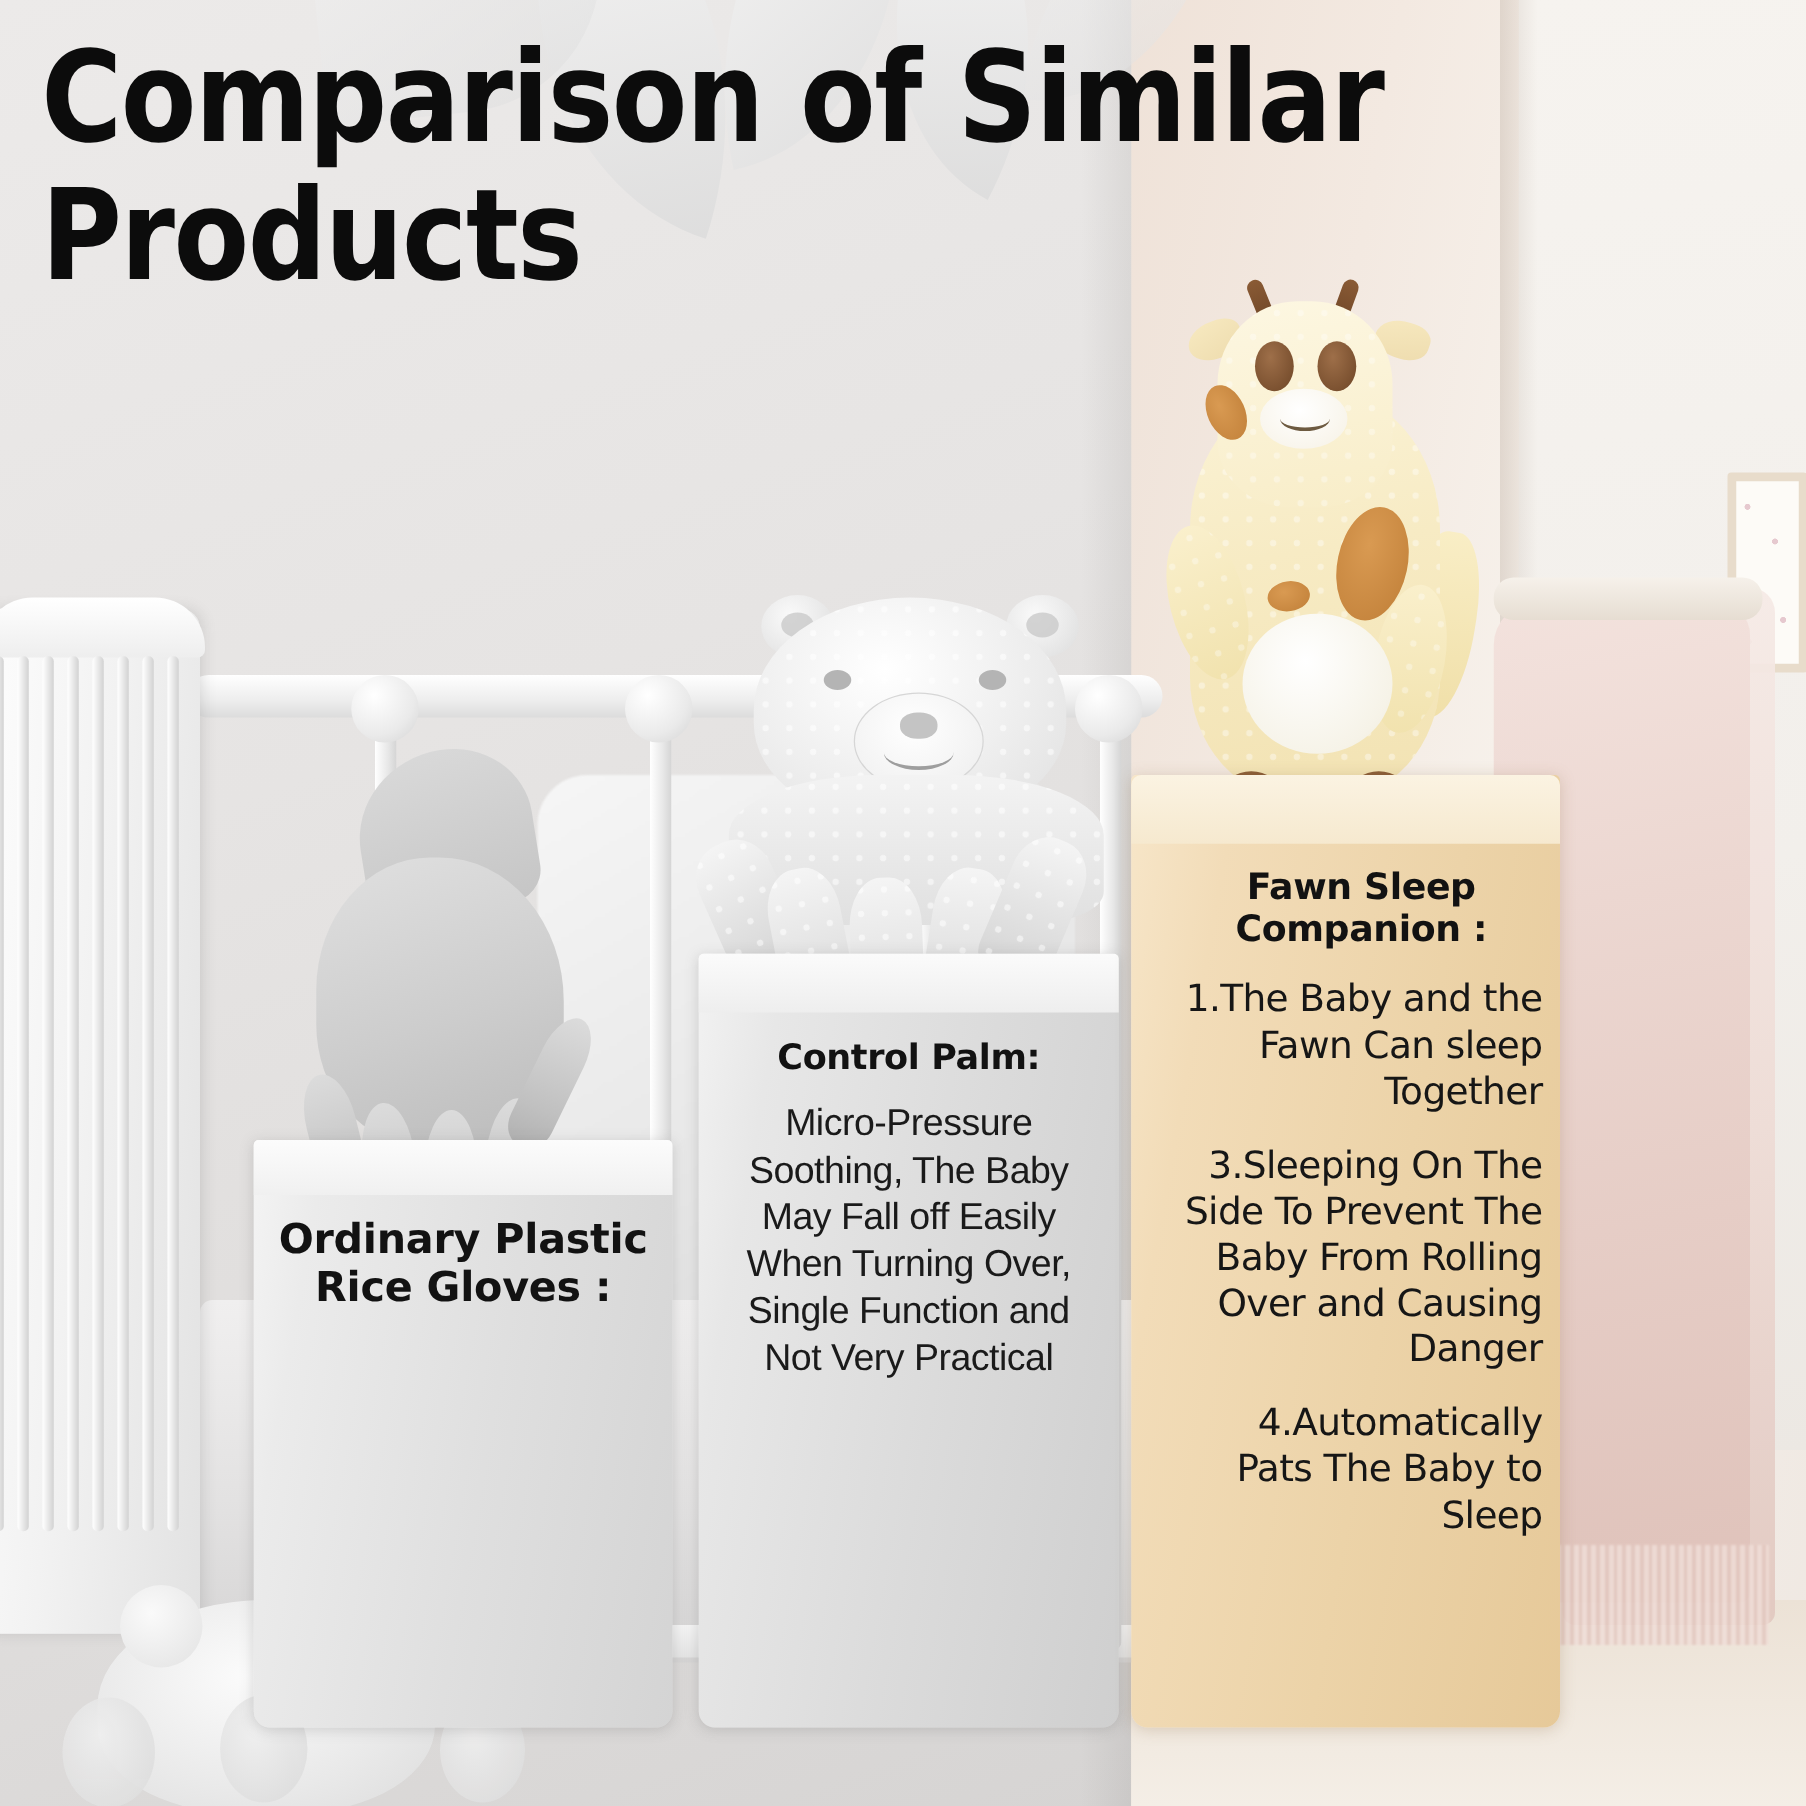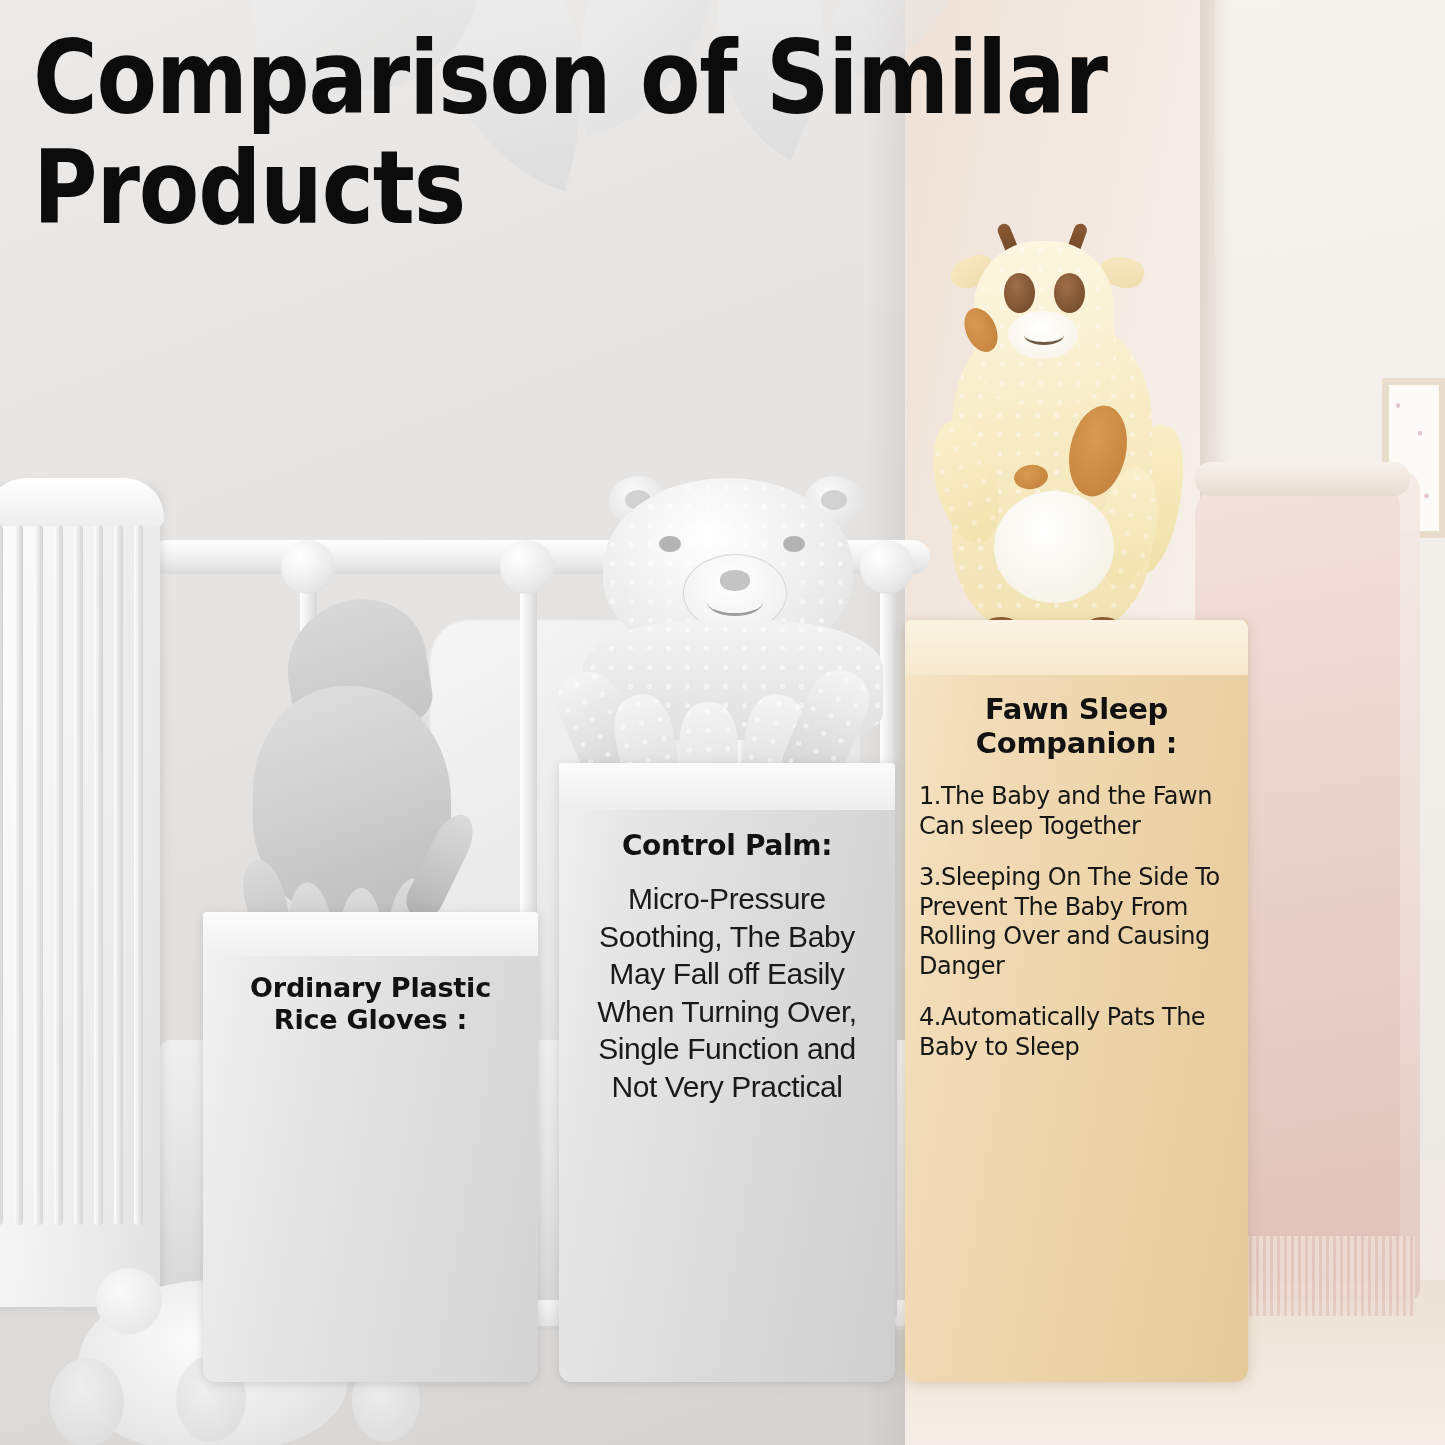--- a/index.html
+++ b/index.html
@@ -310,21 +310,21 @@
   }
 
   
   #card1 {
     left:203px; top:912px; width:335px; height:470px;
     background:linear-gradient(100deg,#f4f4f4 0%,#ebebeb 14%,#dfdfdf 55%,#d4d4d4 100%);
     box-shadow:0 2px 10px rgba(110,110,110,.25);
   }
   #card1 .cap { height:44px; background:linear-gradient(180deg,#fcfcfc,#f0f0f0); }
   #card1 .panel { top:44px; }
-  #card1 h3 { font-size:27px; line-height:1.17; margin:16px 0 0; letter-spacing:-.2px; }
+  #card1 h3 { font-size:33px; line-height:1.17; margin:16px 0 0; letter-spacing:-.2px; }
   #card1 p  { font-size:27px; line-height:1.25; margin:22px 0 0; letter-spacing:-.2px; }
 
   
   #card2 {
     left:559px; top:763px; width:336px; height:619px;
     background:linear-gradient(100deg,#f2f2f2 0%,#e7e7e7 16%,#dbdbdb 56%,#cfcfcf 100%);
     box-shadow:0 2px 10px rgba(110,110,110,.25);
   }
   #card2 .cap { height:47px; background:linear-gradient(180deg,#fbfbfb,#eeeeee); }
   #card2 .panel { top:47px; }
@@ -335,26 +335,26 @@
   #card3 {
     left:905px; top:620px; width:343px; height:762px;
     background:linear-gradient(100deg,#f7e6c9 0%,#f2dcb8 18%,#ecd3a8 58%,#e6c999 100%);
     box-shadow:0 2px 12px rgba(150,120,80,.28);
   }
   #card3 .cap {
     height:55px;
     background:linear-gradient(180deg,#fbf3e2,#f6e9cf);
     border-radius:8px 8px 0 0;
   }
-  #card3 .panel { top:55px; }
+  #card3 .panel { top:55px;margin-left:25px; }
   #card3 h3 { font-size:29px; line-height:1.16; margin:18px 0 0; letter-spacing:-.3px; }
   #card3 .item {
     font-family:"DejaVu Sans","Liberation Sans", sans-serif;
-    font-weight:400; font-size:24px; line-height:1.23; color:#161616;
-    text-align:left; width:100%; margin-top:22px; letter-spacing:-.5px;
+    font-weight:400; font-size:30px; line-height:1.23; color:#161616;
+    text-align:right; width:100%; margin-top:22px; letter-spacing:-.5px;
   }
 
   
   .foot {
     position:absolute; border-radius:50%;
     background:radial-gradient(ellipse at 40% 34%,#efefef,#dadada);
     opacity:.9;
   }
 </style>
 </head>

